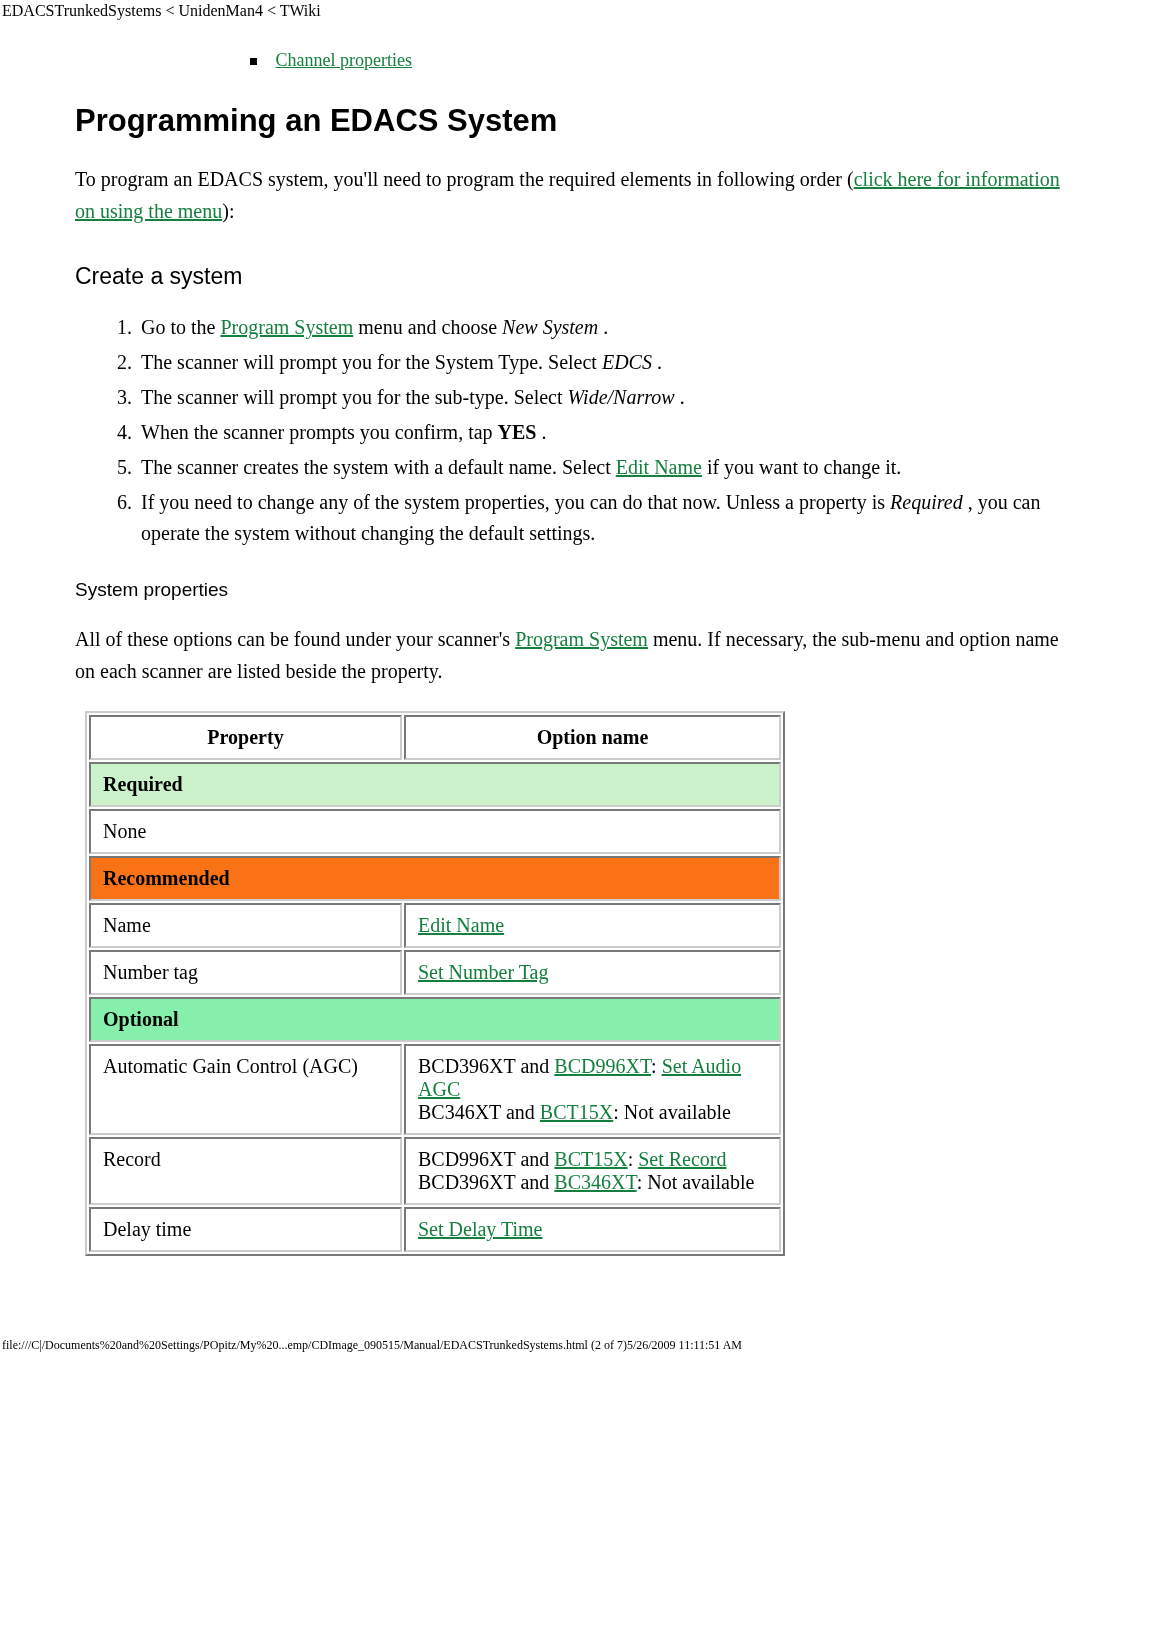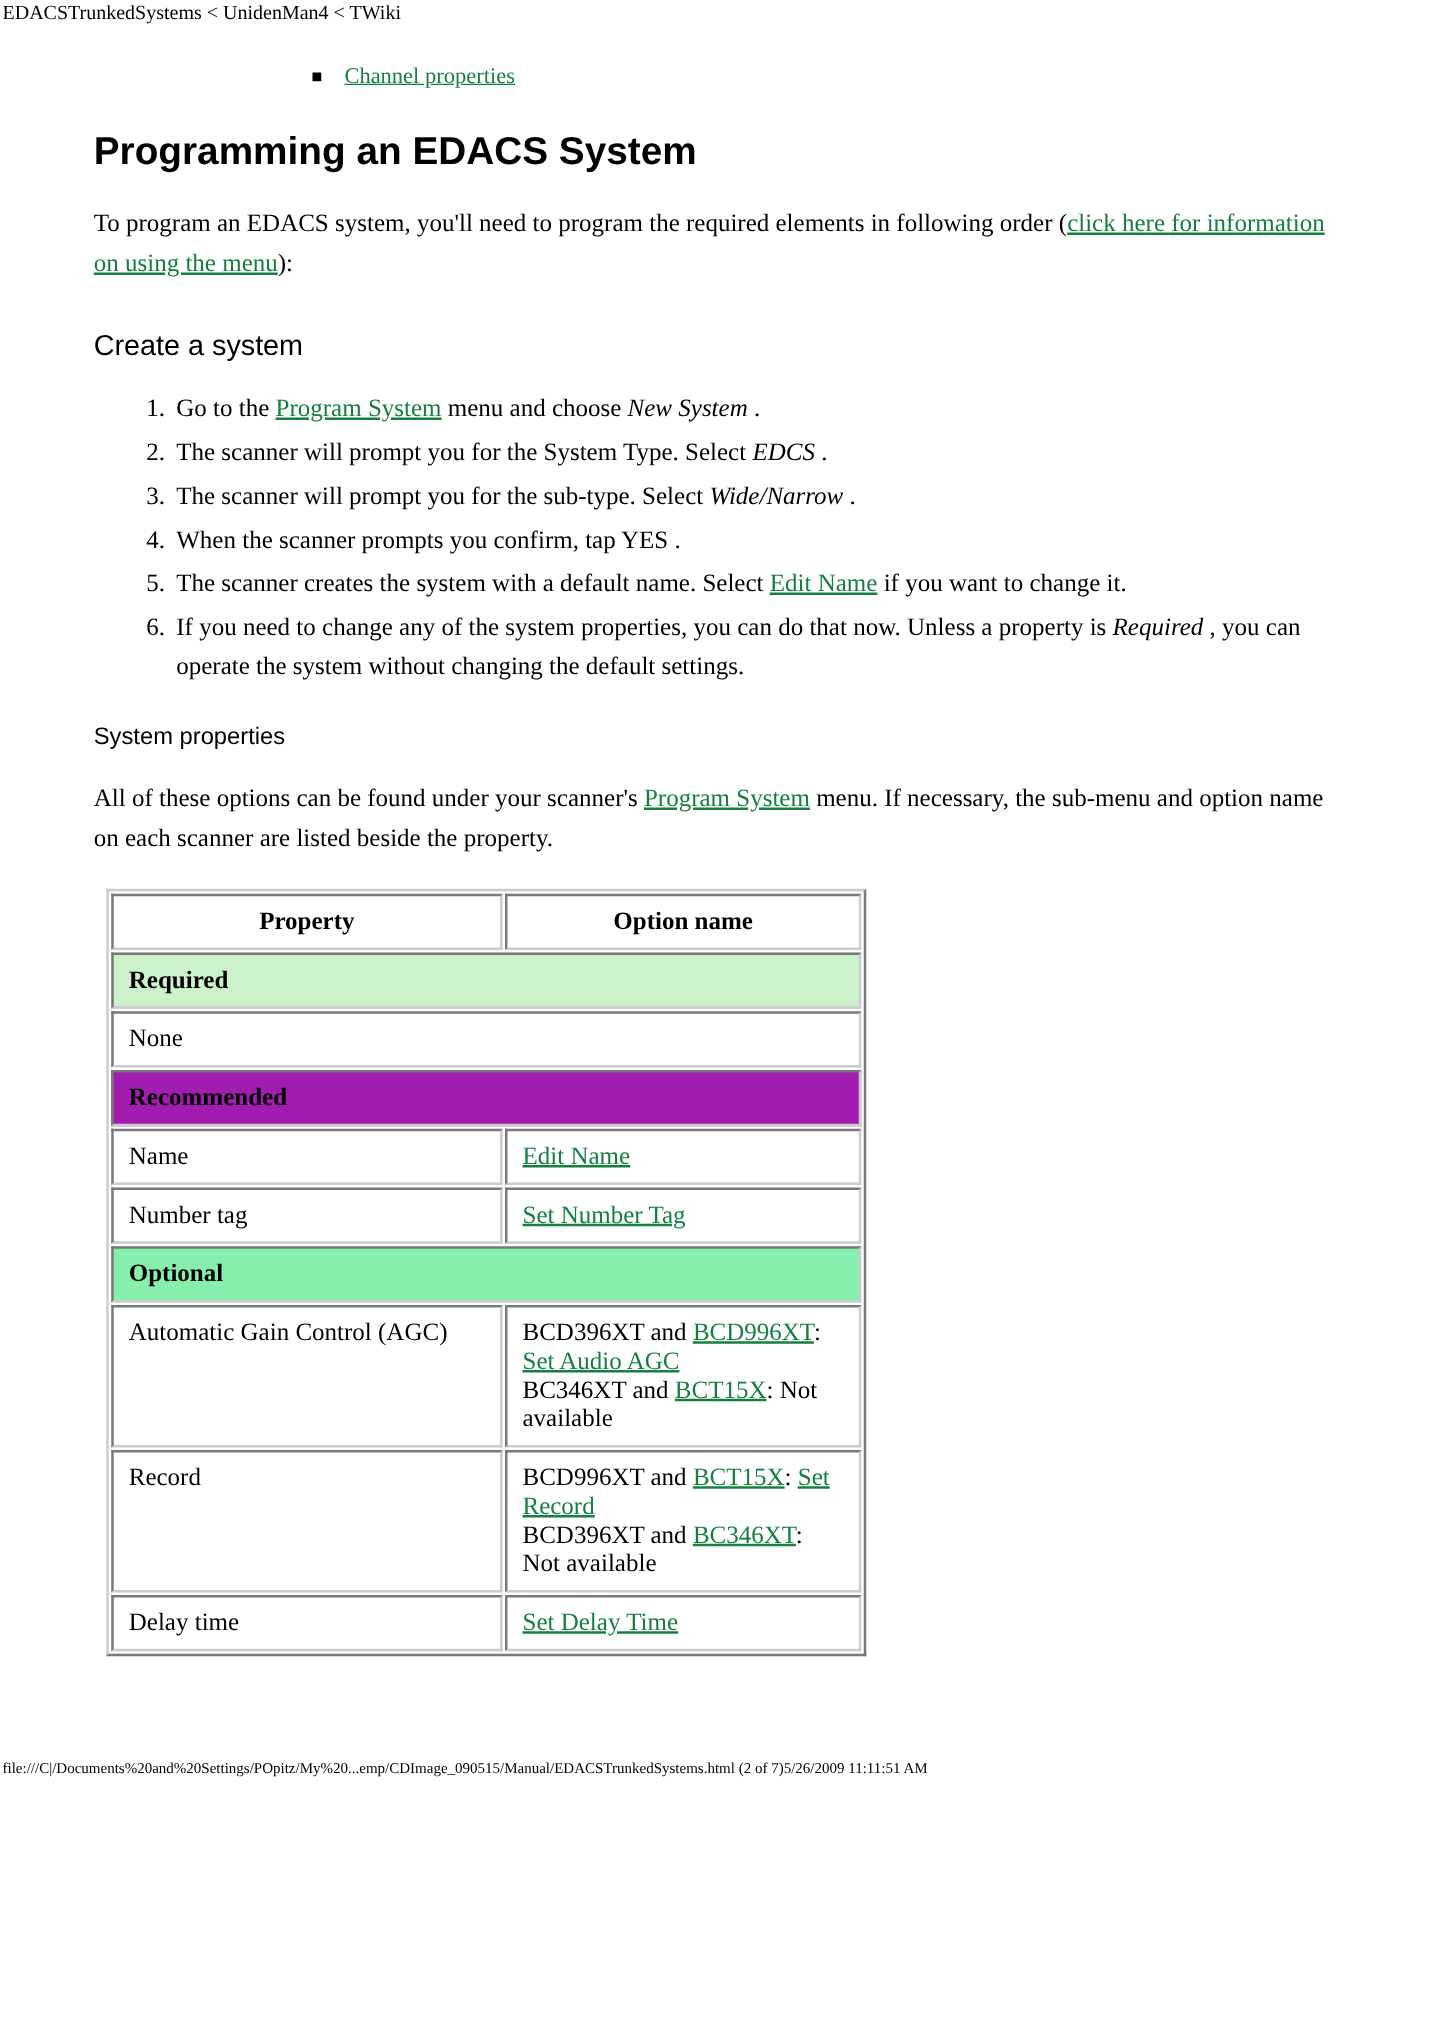--- a/index.html
+++ b/index.html
@@ -61,57 +61,57 @@
     margin: 18px 0;
   }
   ol li {
     margin-bottom: 4px;
     line-height: 1.55;
     padding-left: 4px;
   }
   table.props {
     border-collapse: separate;
     border-spacing: 2px;
-    width: 608px;
+    width: 700px;
     margin: 24px 0 40px 10px;
     border: 2px outset #ccc;
   }
   table.props th, table.props td {
     border: 2px inset #ccc;
     padding: 9px 12px;
     text-align: left;
     font-size: 20px;
     vertical-align: top;
   }
   table.props th {
     font-weight: bold;
     text-align: center;
   }
   .section-required {
     background: #ccf2cc;
     font-weight: bold;
     text-align: center;
   }
   .section-recommended {
-    background: #a21caf;
+    background: #f97316;
     font-weight: bold;
     text-align: center;
   }
   .section-optional {
     background: #86efac;
     font-weight: bold;
     text-align: center;
   }
   .footer {
     font-size: 12px;
     padding: 2px 0 20px 2px;
     margin-top: 80px;
   }
   em { font-style: italic; }
-  strong { font-weight: normal; }
+  strong { font-weight: bold; }
 </style>
 </head>
 <body>
 
 <div class="page-header">EDACSTrunkedSystems &lt; UnidenMan4 &lt; TWiki</div>
 
 <div class="content">
 
   <div class="toc-item">
     <span class="bullet"></span>

